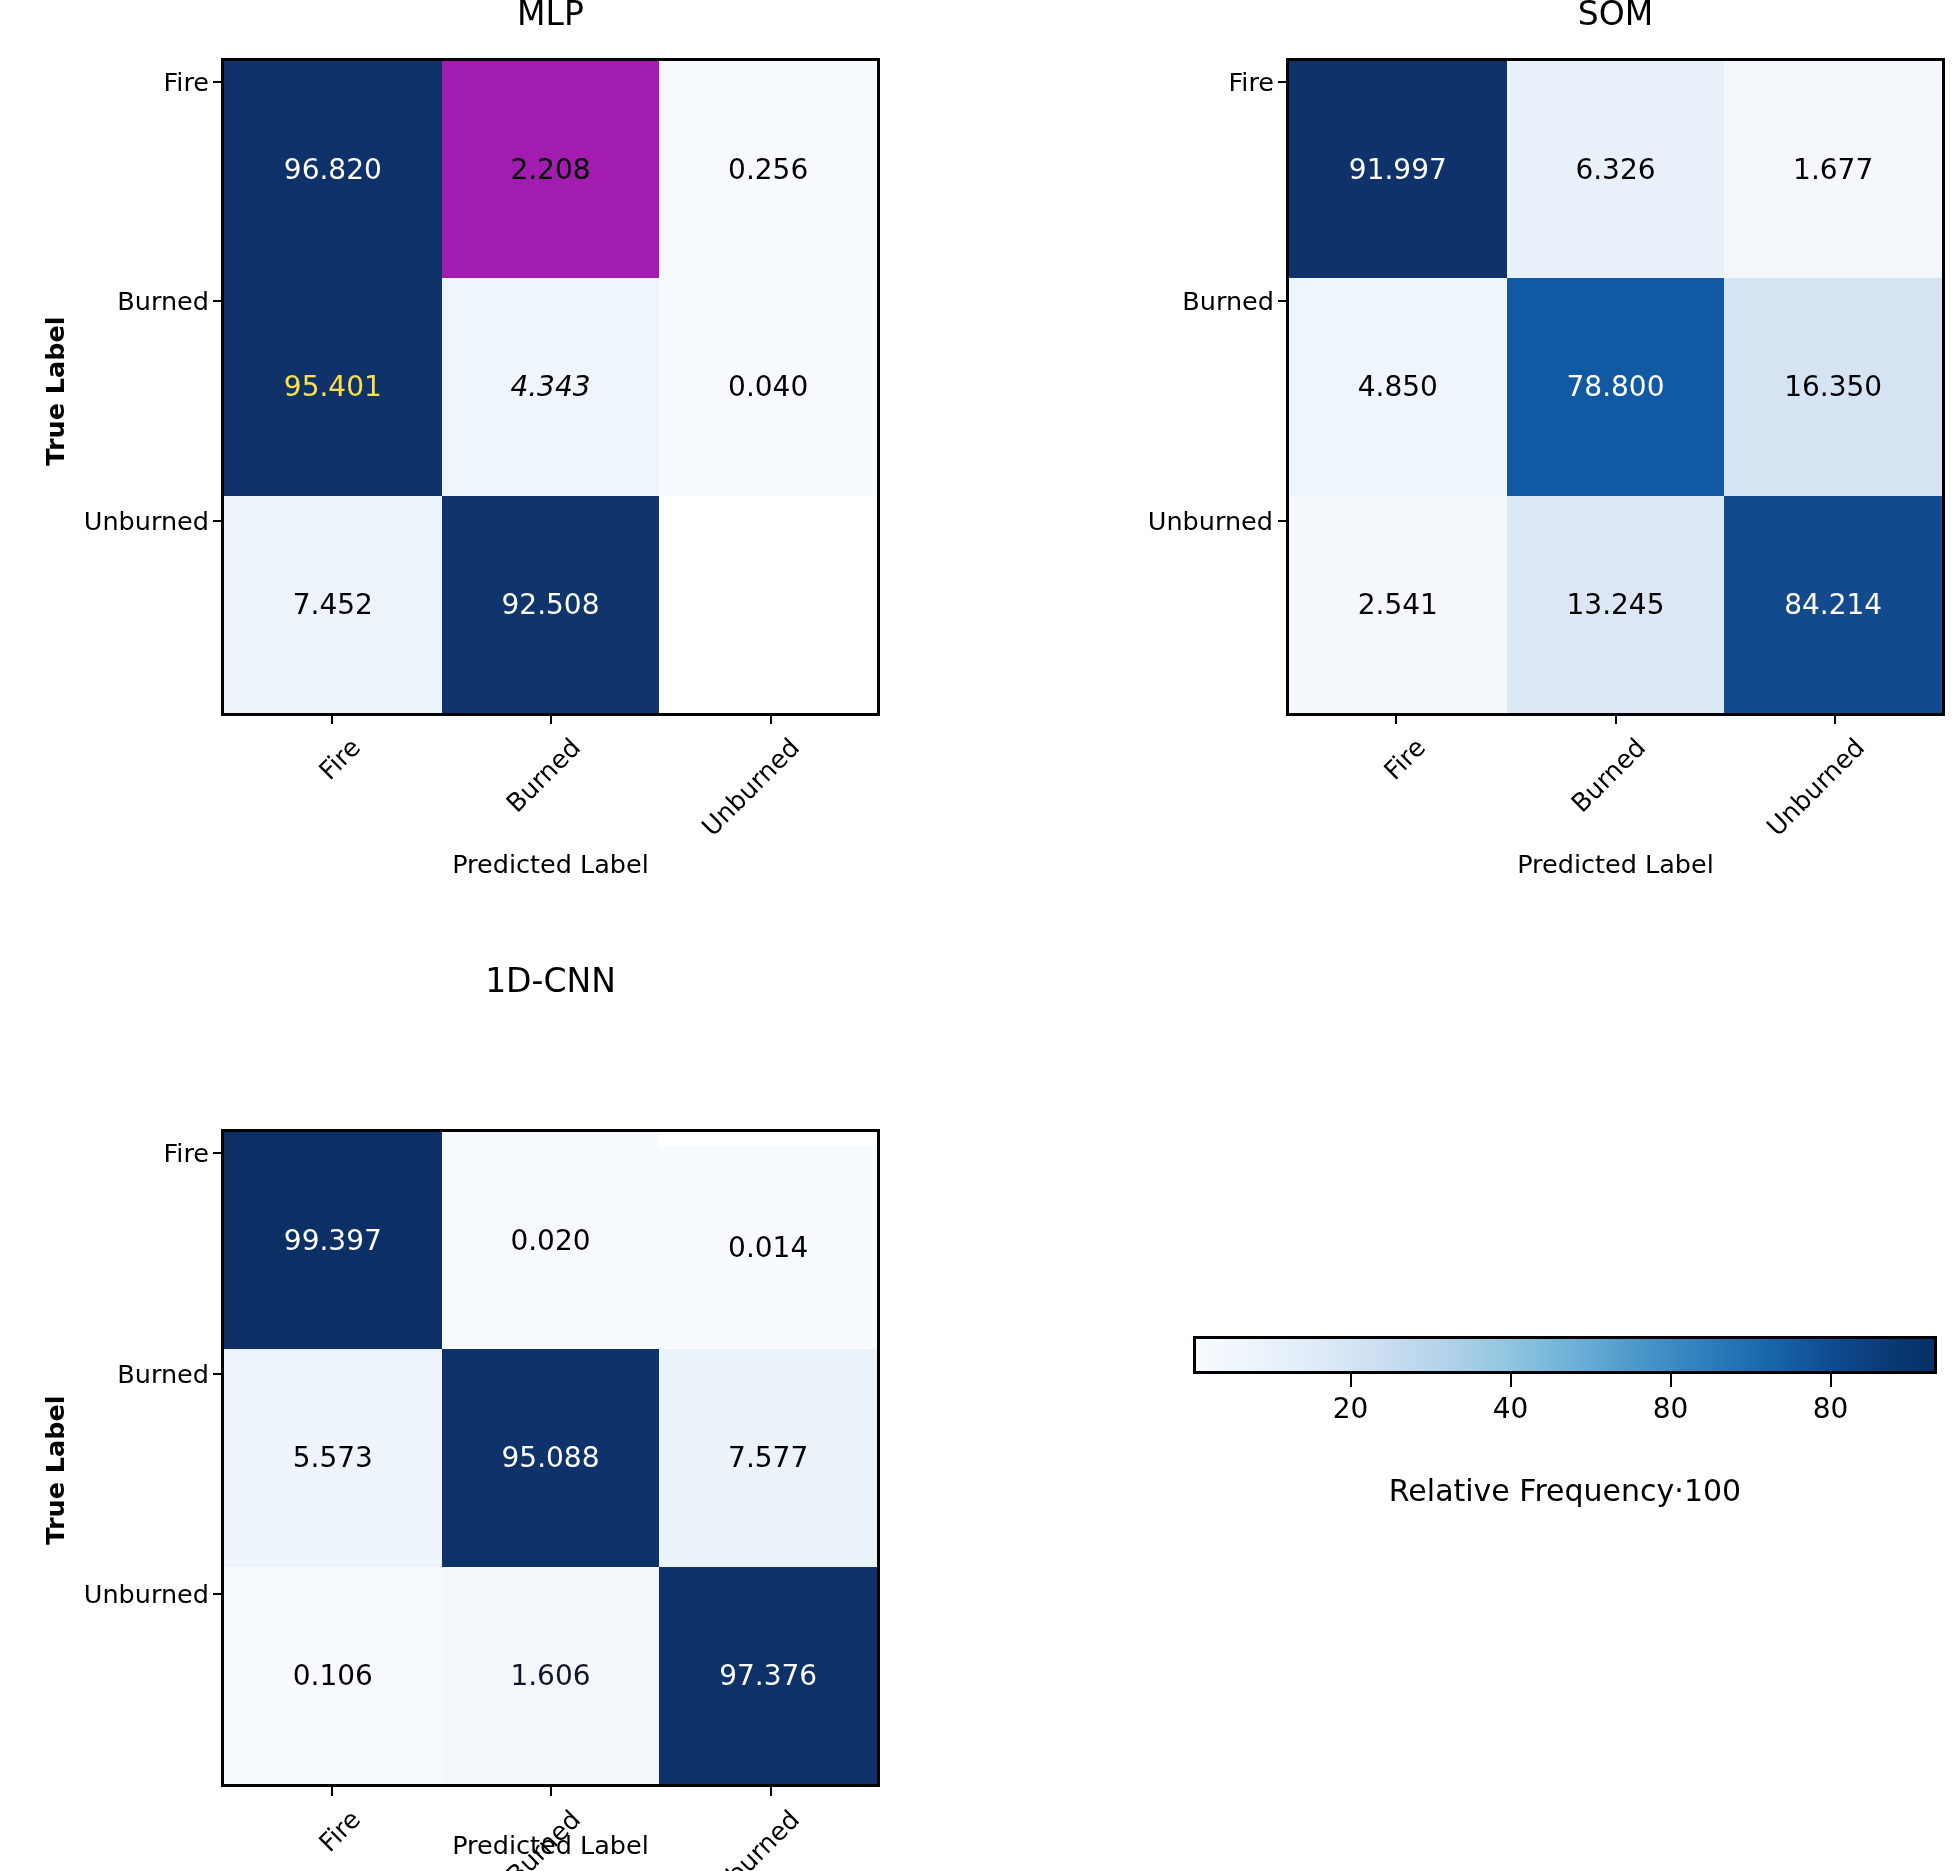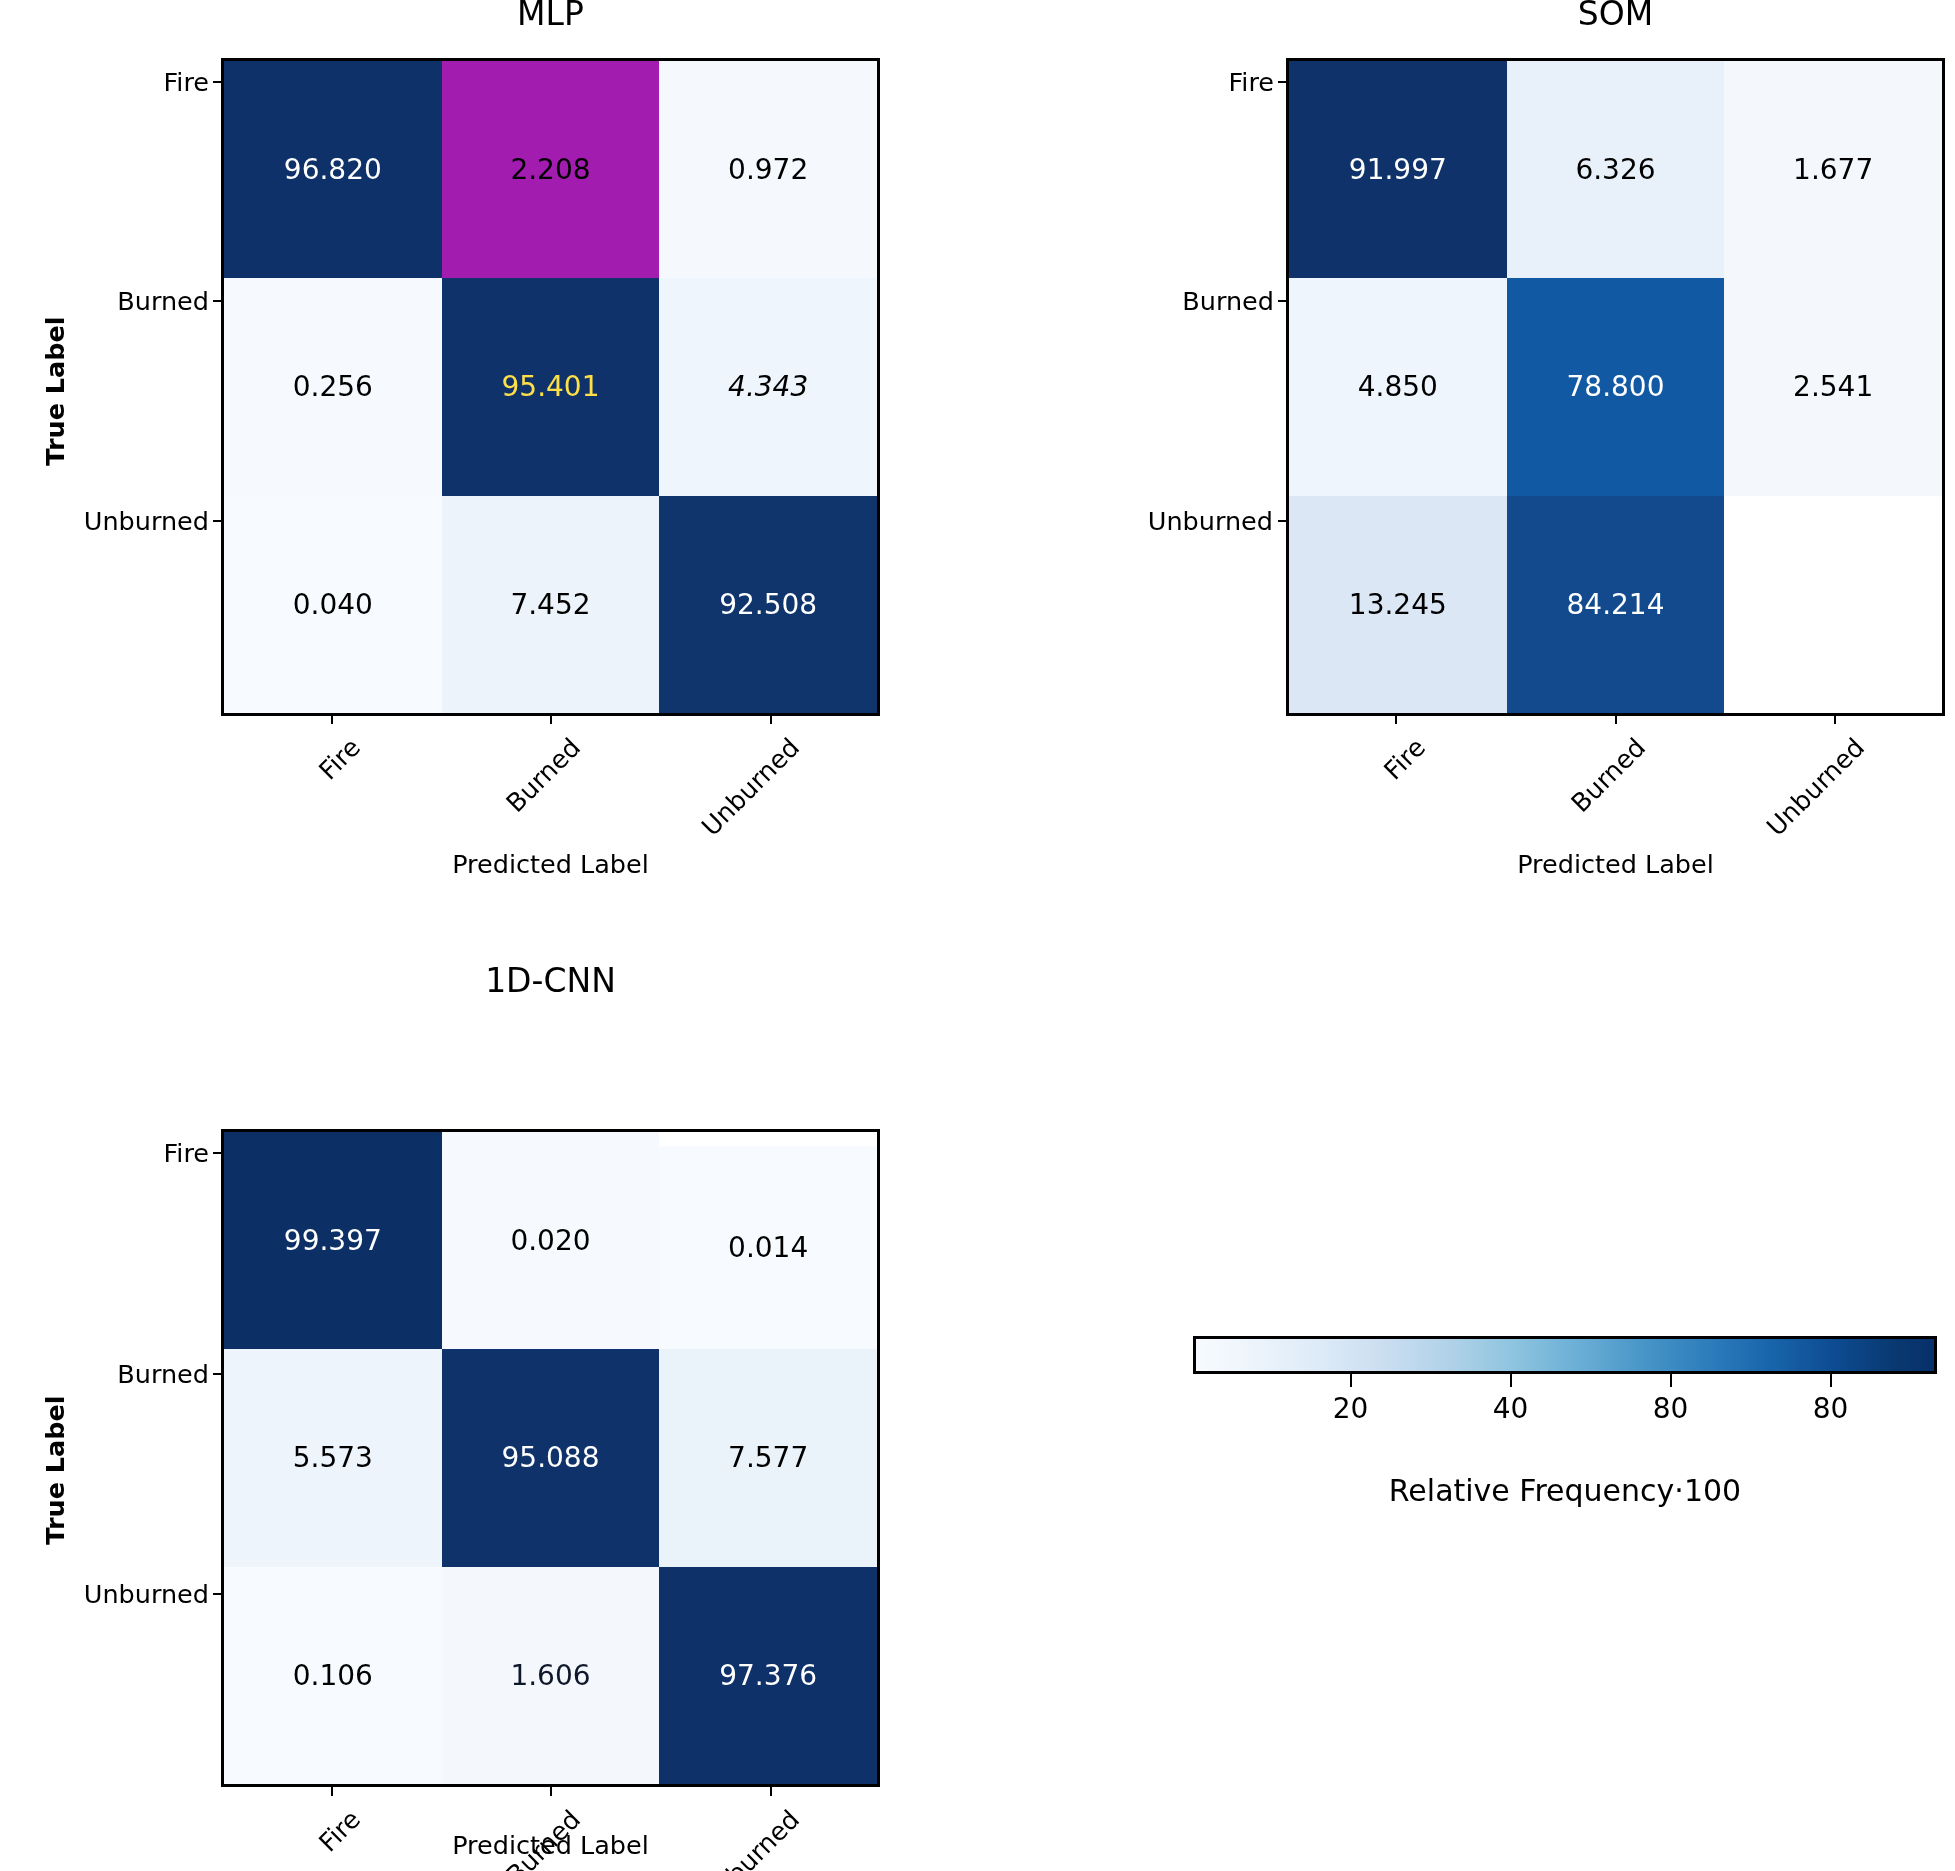--- a/index.html
+++ b/index.html
@@ -152,21 +152,20 @@
 
   <div class="ytick" style="left:33px; top:286px; width:176px;">Burned</div>
   <div class="ytick-mark" style="left:213px; top:300px;"></div>
 
   <div class="ytick" style="left:9px; top:506px; width:200px;">Unburned</div>
   <div class="ytick-mark" style="left:213px; top:520px;"></div>
 
   <div class="matrix" style="left:221px; top:58px; width:659px; height:658px;">
     <div class="cell" style="background: rgb(13, 49, 104); color: rgb(255, 255, 255);">96.820</div>
     <div class="cell" style="background: #a21caf; color: rgb(0, 0, 0);">2.208</div>
-    <div class="cell" style="background: rgb(245, 249, 254); color: rgb(0, 0, 0);">0.972</div>
     <div class="cell" style="background: rgb(246, 250, 254); color: rgb(0, 0, 0);">0.256</div>
     <div class="cell" style="background: rgb(14, 50, 105); color: #fde047;">95.401</div>
     <div class="cell" style="background: rgb(239, 245, 252); color: rgb(0, 0, 0); font-style: italic;">4.343</div>
     <div class="cell" style="background: rgb(247, 251, 255); color: rgb(0, 0, 0);">0.040</div>
     <div class="cell" style="background: rgb(236, 243, 250); color: rgb(0, 0, 0);">7.452</div>
     <div class="cell" style="background: rgb(16, 53, 108); color: rgb(255, 255, 255);">92.508</div>
   </div>
 
   <div class="xtick-mark" style="left:331px; top:715px;"></div>
   <div class="xtick-mark" style="left:550px; top:715px;"></div>
@@ -190,20 +189,21 @@
 
   <div class="ytick" style="left:1073px; top:506px; width:200px;">Unburned</div>
   <div class="ytick-mark" style="left:1278px; top:520px;"></div>
 
   <div class="matrix" style="left:1286px; top:58px; width:659px; height:658px;">
     <div class="cell" style="background: rgb(14, 50, 105); color: rgb(255, 255, 255);">91.997</div>
     <div class="cell" style="background: rgb(232, 240, 250); color: rgb(0, 0, 0);">6.326</div>
     <div class="cell" style="background: rgb(244, 248, 253); color: rgb(0, 0, 0);">1.677</div>
     <div class="cell" style="background: rgb(239, 245, 252); color: rgb(0, 0, 0);">4.850</div>
     <div class="cell" style="background: rgb(18, 89, 163); color: rgb(255, 255, 255);">78.800</div>
+    <div class="cell" style="background: rgb(214, 227, 243); color: rgb(0, 0, 0);">16.350</div>
     <div class="cell" style="background: rgb(244, 248, 253); color: rgb(0, 0, 0);">2.541</div>
     <div class="cell" style="background: rgb(219, 231, 244); color: rgb(0, 0, 0);">13.245</div>
     <div class="cell" style="background: rgb(18, 74, 141); color: rgb(255, 255, 255);">84.214</div>
   </div>
 
   <div class="xtick-mark" style="left:1395px; top:715px;"></div>
   <div class="xtick-mark" style="left:1615px; top:715px;"></div>
   <div class="xtick-mark" style="left:1834px; top:715px;"></div>
 
   <div class="xtick" style="left:1289px; top:732px; width:121px; text-align:right;">Fire</div>

